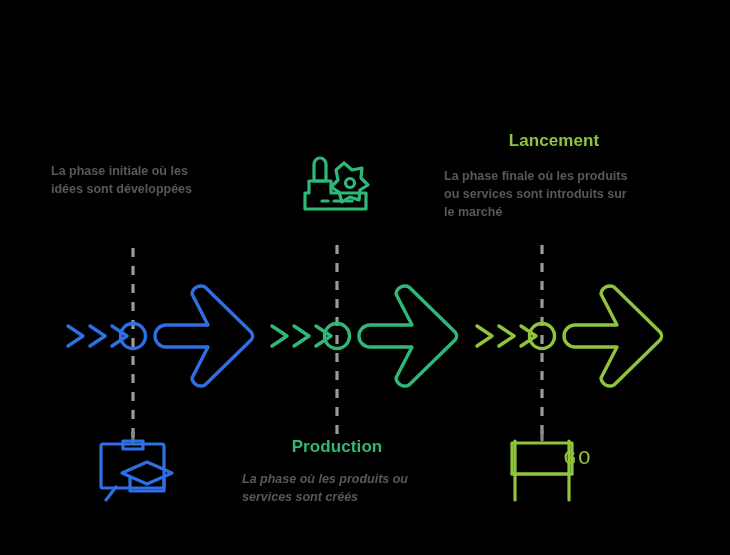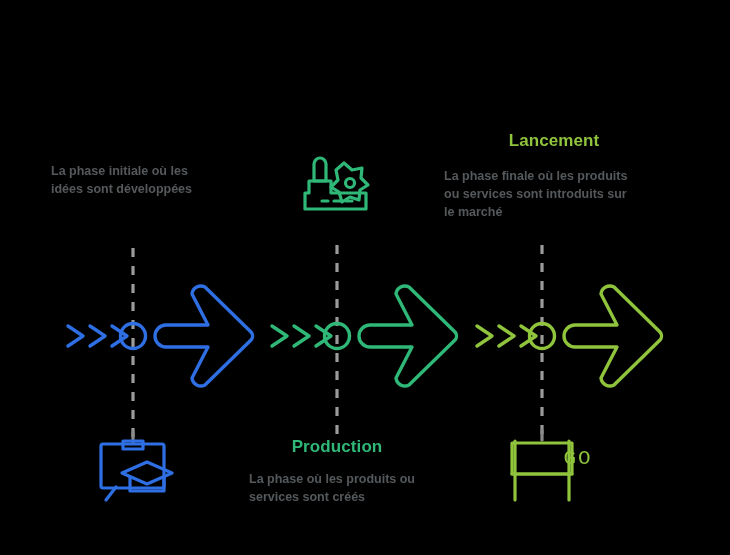--- a/index.html
+++ b/index.html
@@ -126,18 +126,18 @@
     </g>
   </svg>
 
   <div class="icon-box" style="left:512px; top:447px; width:60px; text-align:center;margin-left:36px;">
     <span style="color:#8fc43c; font-family:'Liberation Mono', monospace; font-size:21px; letter-spacing:2px;">GO</span>
   </div>
 
   <div class="phase-desc" style="left:51px; top:163px; width:164px;">La phase initiale où les idées sont développées</div>
 
   <div class="phase-title" style="left:237px; top:438px; width:200px; color:#2fb877;">Production</div>
-  <div class="phase-desc" style="left:249px; top:471px; width:192px;">La phase où les produits ou services sont créés</div>
+  <div class="phase-desc" style="left:242px; top:471px; width:192px;font-style:italic;">La phase où les produits ou services sont créés</div>
 
   <div class="phase-title" style="left:454px; top:132px; width:200px; color:#8fc43c;">Lancement</div>
   <div class="phase-desc" style="left:444px; top:168px; width:196px;">La phase finale où les produits ou services sont introduits sur le marché</div>
 
 </div>
 
 </body></html>

